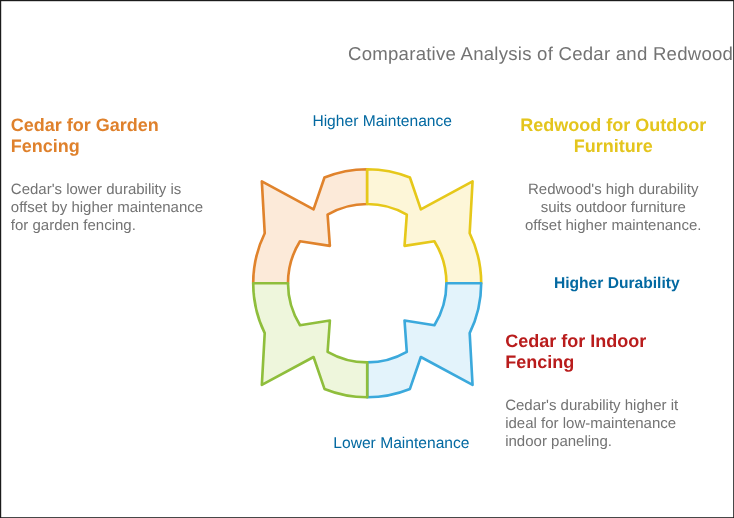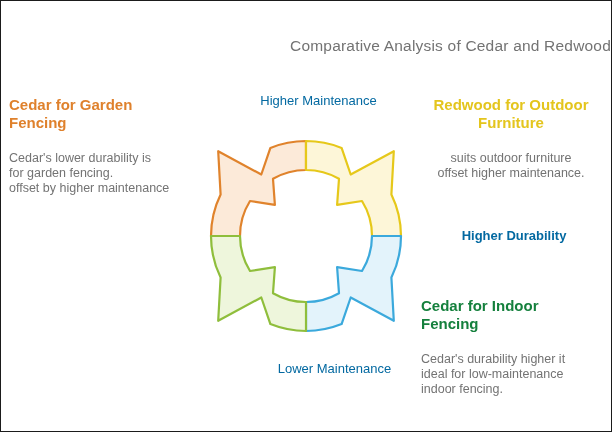--- a/index.html
+++ b/index.html
@@ -21,21 +21,21 @@
   .axis-right{top:227px;left:413px;width:150px;font-weight:bold;}
   .diagram{position:absolute;left:175px;top:105px;width:260px;height:260px;}
   .callout{position:absolute;}
   .callout-heading{font-size:15px;font-weight:700;line-height:18px;white-space:nowrap;}
   .callout-body{margin-top:19px;font-size:12.5px;line-height:15px;color:#737373;white-space:nowrap;}
   .callout-0{left:8px;top:95px;width:166px;text-align:left;}
   .callout-0 .callout-heading{color:#df812c;}
   .callout-1{left:420px;top:95px;width:180px;text-align:center;}
   .callout-1 .callout-heading{color:#e4c51d;}
   .callout-2{left:420px;top:275px;width:180px;text-align:left;}
-  .callout-2 .callout-heading{color:#15803d;margin-top:21px;}
+  .callout-2 .callout-heading{color:#b91c1c;}
 </style>
 </head>
 <body>
 
 <div class="page">
 
   <div class="title">Comparative Analysis of Cedar and Redwood</div>
 
   <div class="axis-label axis-top">Higher Maintenance</div>
   <div class="axis-label axis-bottom">Lower Maintenance</div>
@@ -64,41 +64,42 @@
     </g>
   </svg>
 
   <div class="callout callout-0">
     <div class="callout-heading">
       <div>Cedar for Garden</div>
       <div>Fencing</div>
     </div>
     <div class="callout-body">
       <div>Cedar's lower durability is</div>
+      <div>offset by higher maintenance</div>
       <div>for garden fencing.</div>
-      <div>offset by higher maintenance</div>
     </div>
   </div>
 
   <div class="callout callout-1">
     <div class="callout-heading">
       <div>Redwood for Outdoor</div>
       <div>Furniture</div>
     </div>
     <div class="callout-body">
+      <div>Redwood's high durability</div>
       <div>suits outdoor furniture</div>
       <div>offset higher maintenance.</div>
     </div>
   </div>
 
   <div class="callout callout-2">
     <div class="callout-heading">
       <div>Cedar for Indoor</div>
       <div>Fencing</div>
     </div>
     <div class="callout-body">
       <div>Cedar's durability higher it</div>
       <div>ideal for low-maintenance</div>
-      <div>indoor fencing.</div>
+      <div>indoor paneling.</div>
     </div>
   </div>
 
 </div>
 
 </body></html>

